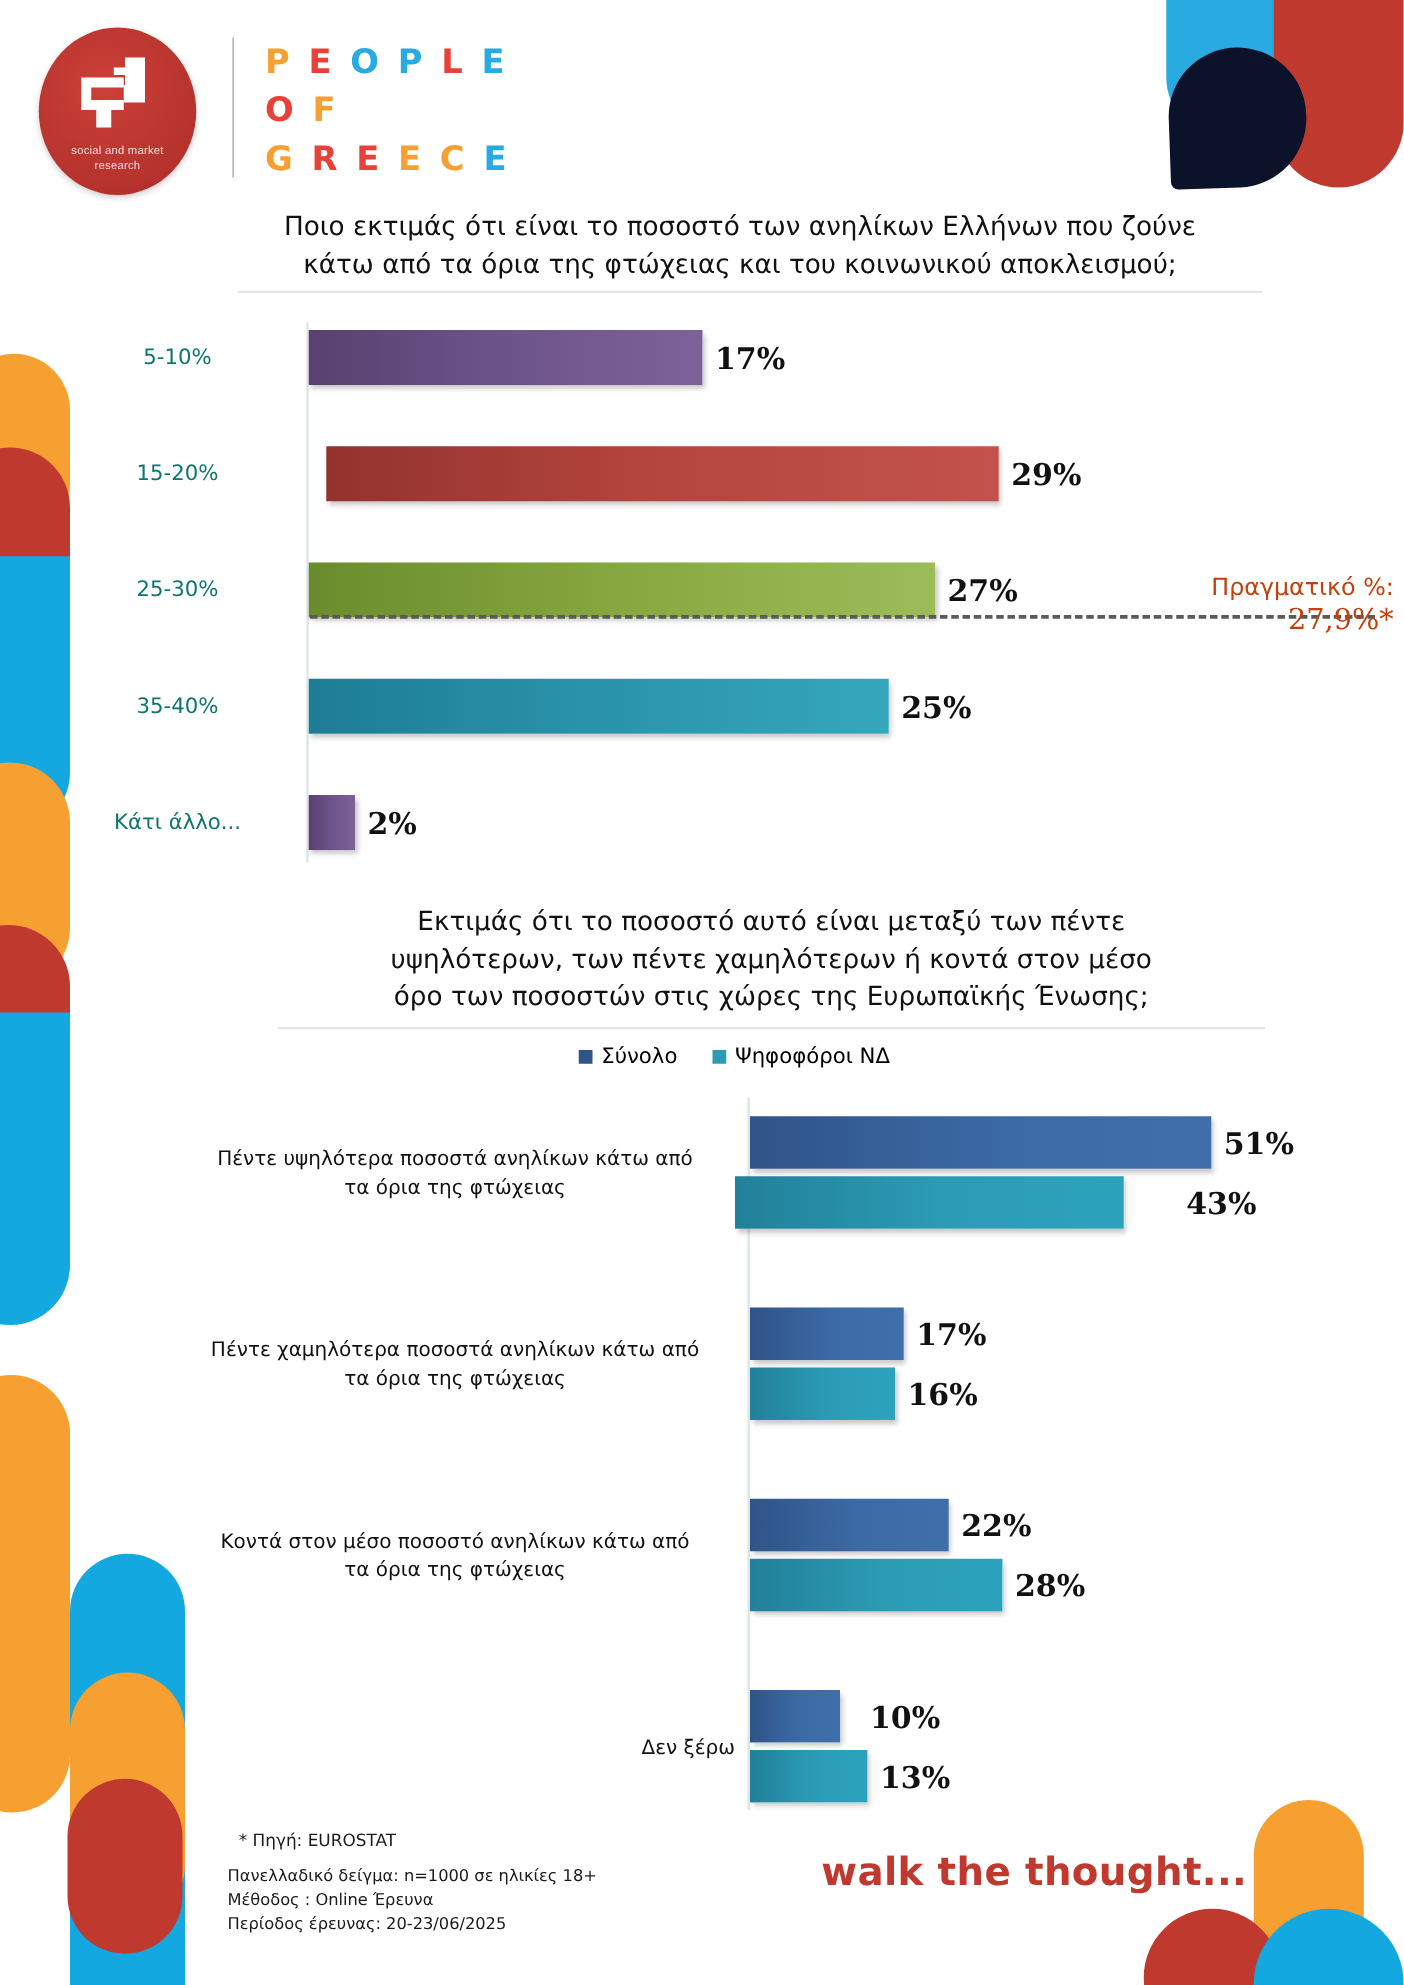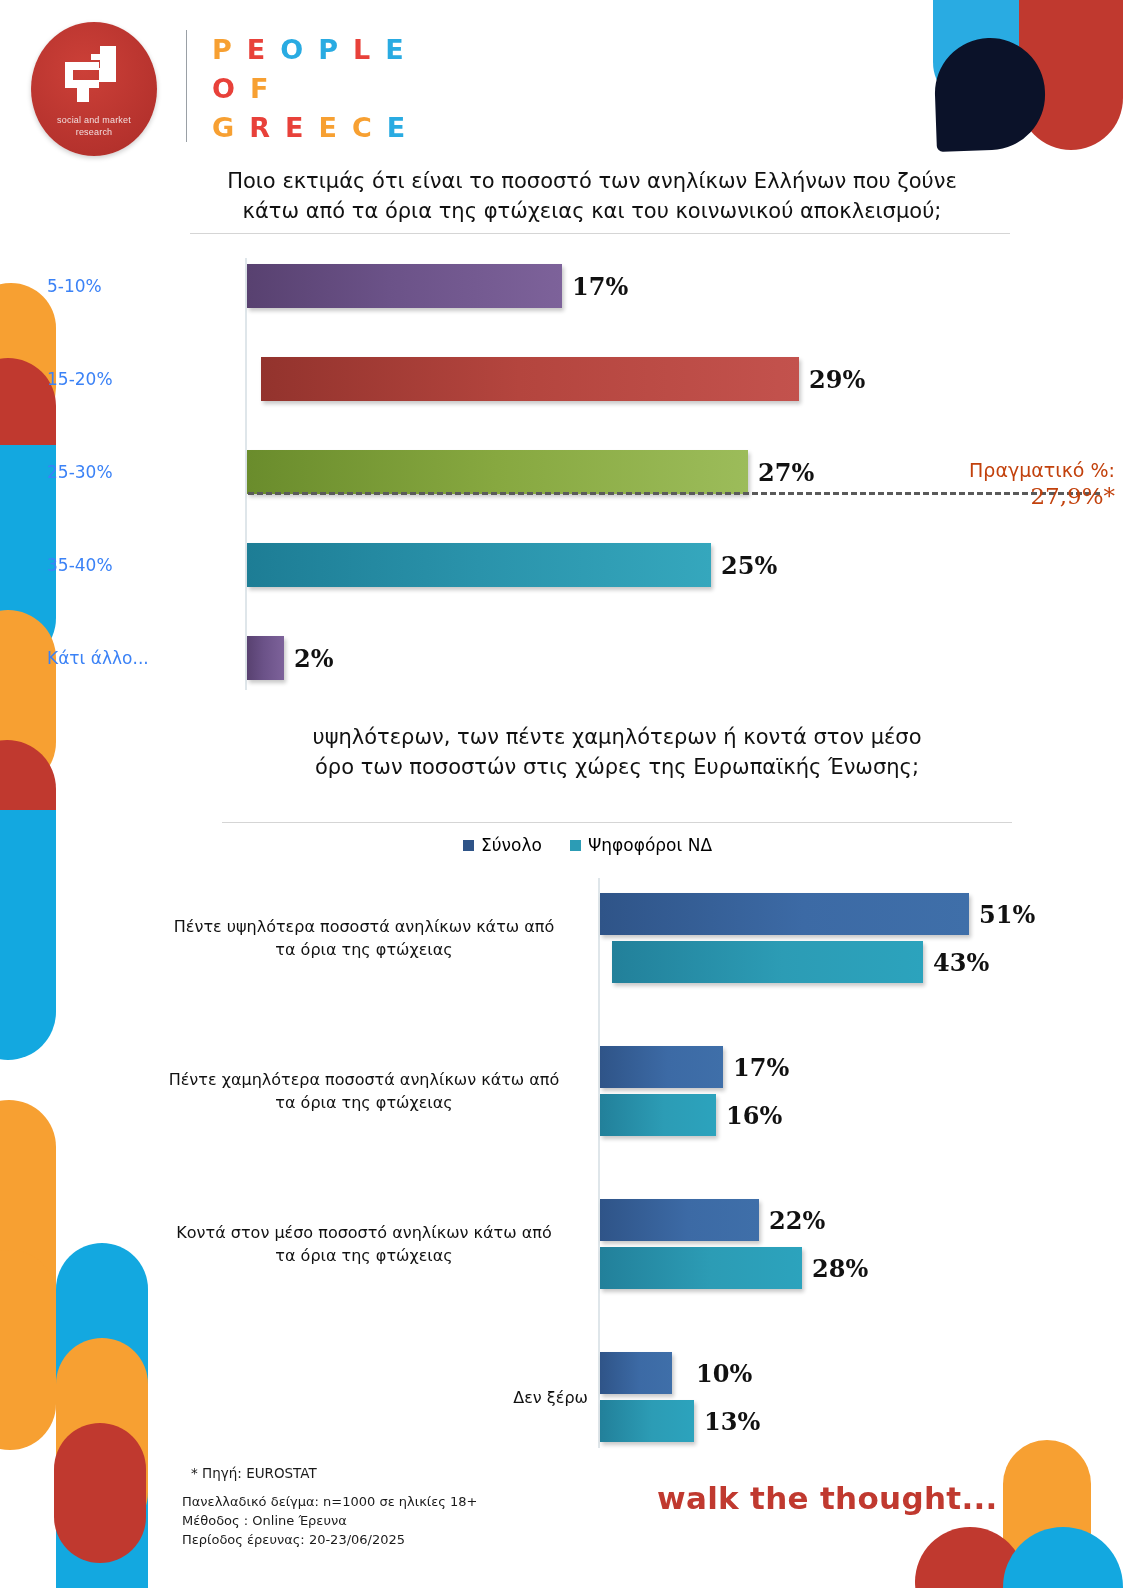--- a/index.html
+++ b/index.html
@@ -63,21 +63,21 @@
   .chart-title{
     position:absolute;text-align:center;font-size:21px;line-height:30px;
     color:#111;font-weight:400;font-family:"DejaVu Sans", sans-serif;
   }
   .rule{position:absolute;height:1px;background:#d5d5d5;}
 
   .axis-line{position:absolute;width:2px;background:#dfe6ea;}
 
   .bar-row{position:absolute;display:flex;align-items:center;}
   .cat-label{
-    font-size:17px;color:#3b82f6;text-align:left;white-space:nowrap;
+    font-size:17px;color:#0f766e;text-align:center;white-space:nowrap;
     font-family:"DejaVu Sans", sans-serif;
   }
   .bar{
     height:44px;position:relative;
     box-shadow:2px 3px 4px rgba(0,0,0,.22);
   }
   .bar-val{
     font-size:24px;font-weight:700;color:#111;margin-left:10px;white-space:nowrap;
     font-family:"DejaVu Serif", serif;
   }
@@ -222,20 +222,21 @@
       </div>
     </div>
 
   <div class="target-line" style="left:248px;top:492px;width:852px;"></div>
   <div class="target-note" style="left:895px;top:457px;width:220px;">
     <div>Πραγματικό %:</div>
     <b>27,9%*</b>
   </div>
 
   <div class="chart-title" style="left:222px;top:722px;width:790px;">
+    <div>Εκτιμάς ότι το ποσοστό αυτό είναι μεταξύ των πέντε</div>
     <div>υψηλότερων, των πέντε χαμηλότερων ή κοντά στον μέσο</div>
     <div>όρο των ποσοστών στις  χώρες της Ευρωπαϊκής Ένωσης;</div>
   </div>
   <div class="rule" style="left:222px;top:822px;width:790px;"></div>
 
   <div class="legend" style="left:463px;top:835px;">
     <div class="legend-item">
       <span class="sw sw-navy"></span>
       <span>Σύνολο</span>
     </div>
@@ -262,21 +263,21 @@
       </div>
       <div class="cat2-label cat2-right" style="left: 140px; width: 448px; top: 1385.5px;">
         <div>Δεν ξέρω</div>
       </div>
     </div>
   <div id="chart2-bars">
       <div class="bar-row" style="left: 600px; top: 893px;">
         <div class="bar bar-navy" style="height: 42px; width: 369px;"></div>
         <div class="bar-val">51%</div>
       </div>
-      <div class="bar-row" style="left: 612px; top: 941px;">
+      <div class="bar-row" style="left: 588px; top: 941px; gap: 40px;">
         <div class="bar bar-teal2" style="height: 42px; width: 311px;"></div>
         <div class="bar-val">43%</div>
       </div>
       <div class="bar-row" style="left: 600px; top: 1046px;">
         <div class="bar bar-navy" style="height: 42px; width: 123px;"></div>
         <div class="bar-val">17%</div>
       </div>
       <div class="bar-row" style="left: 600px; top: 1094px;">
         <div class="bar bar-teal2" style="height: 42px; width: 116px;"></div>
         <div class="bar-val">16%</div>

